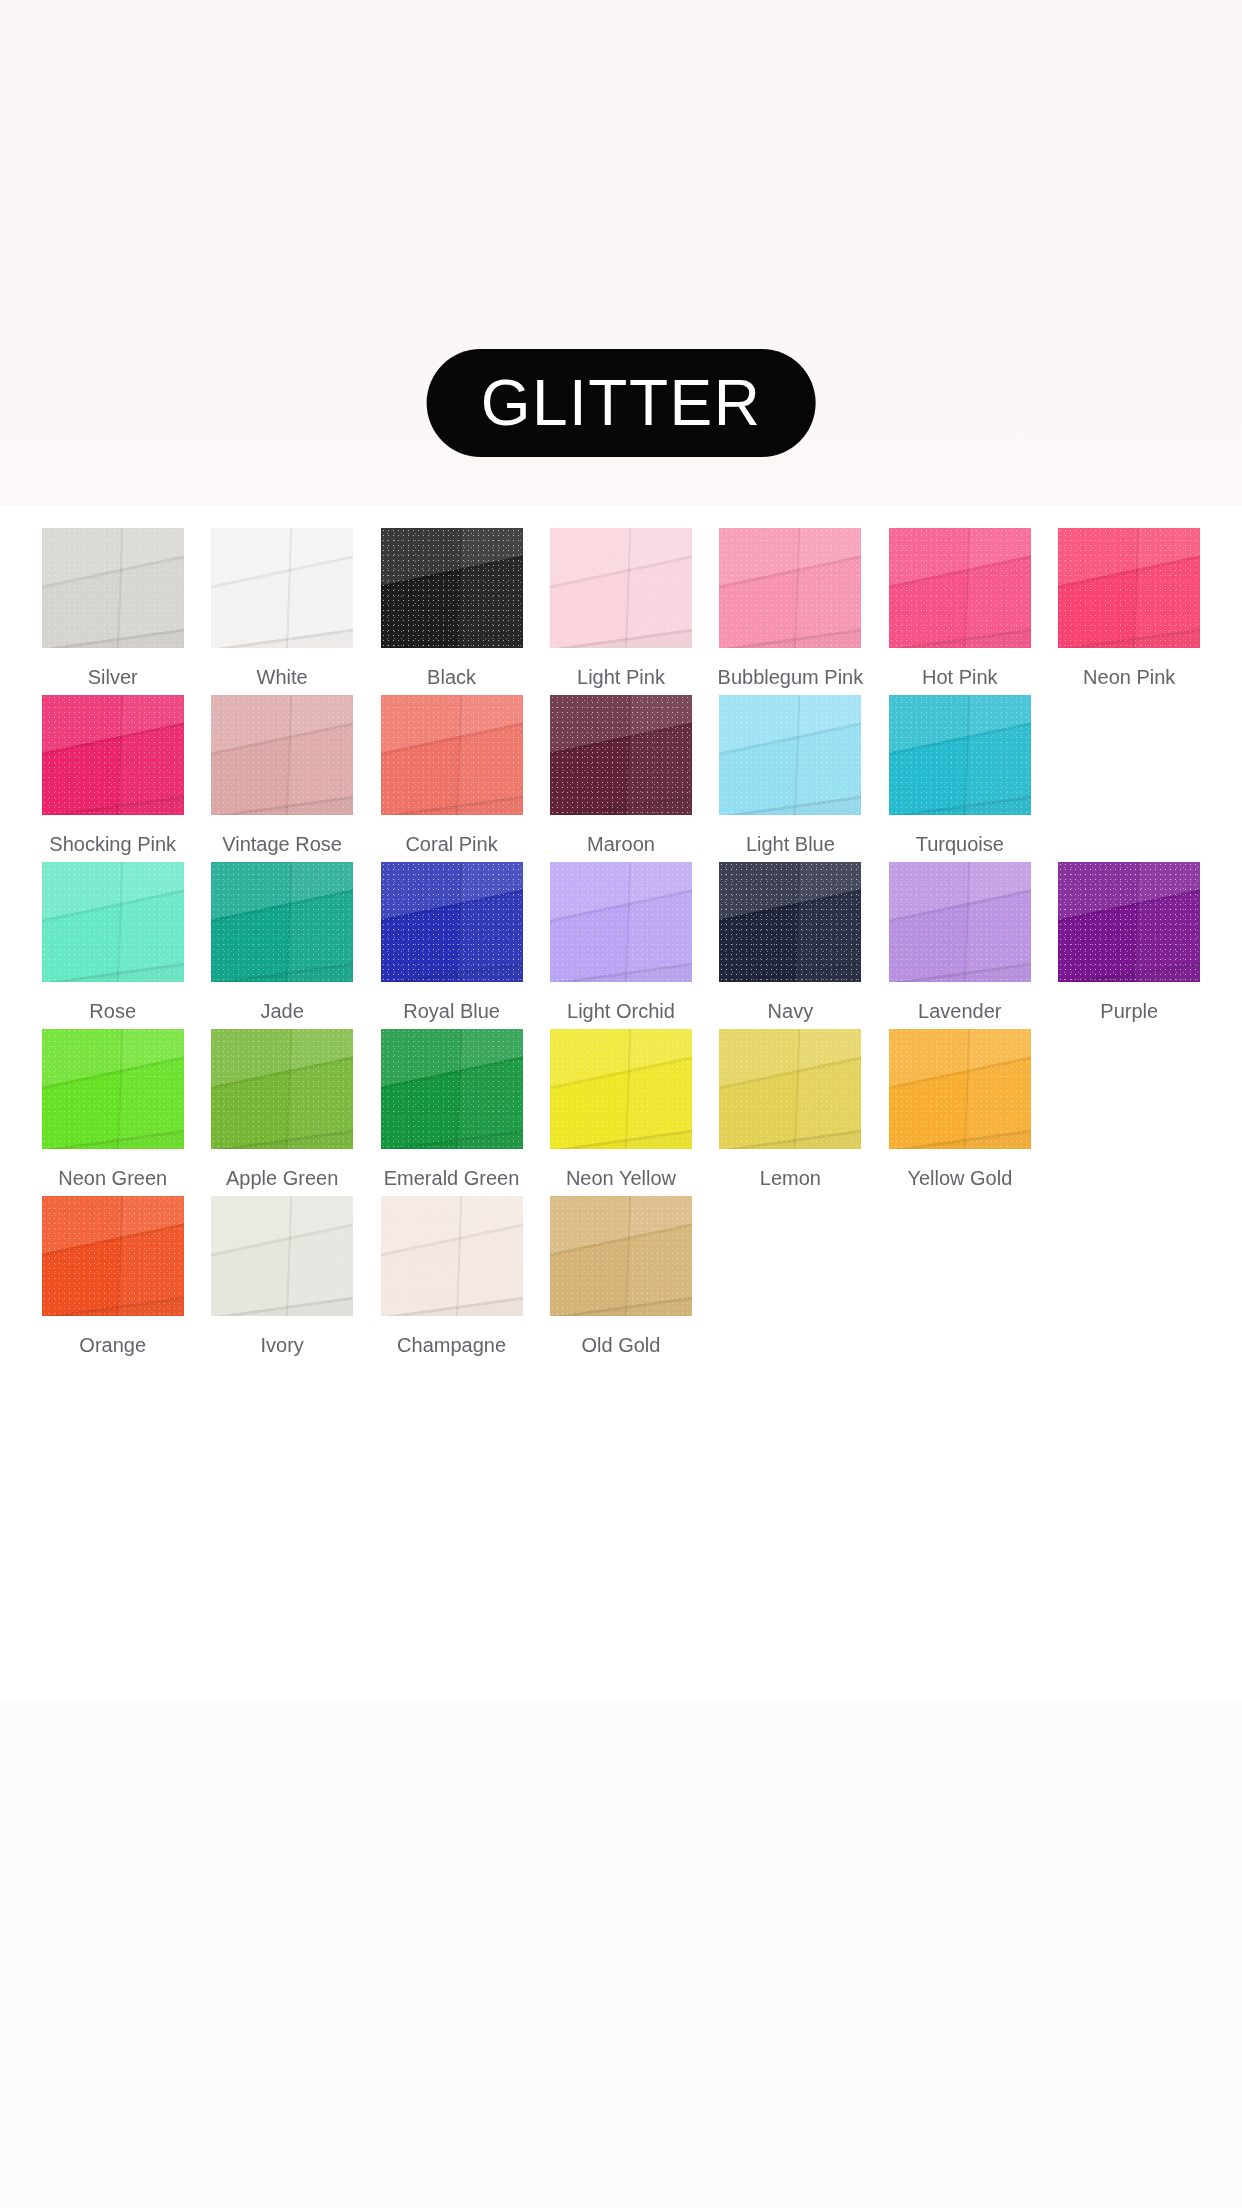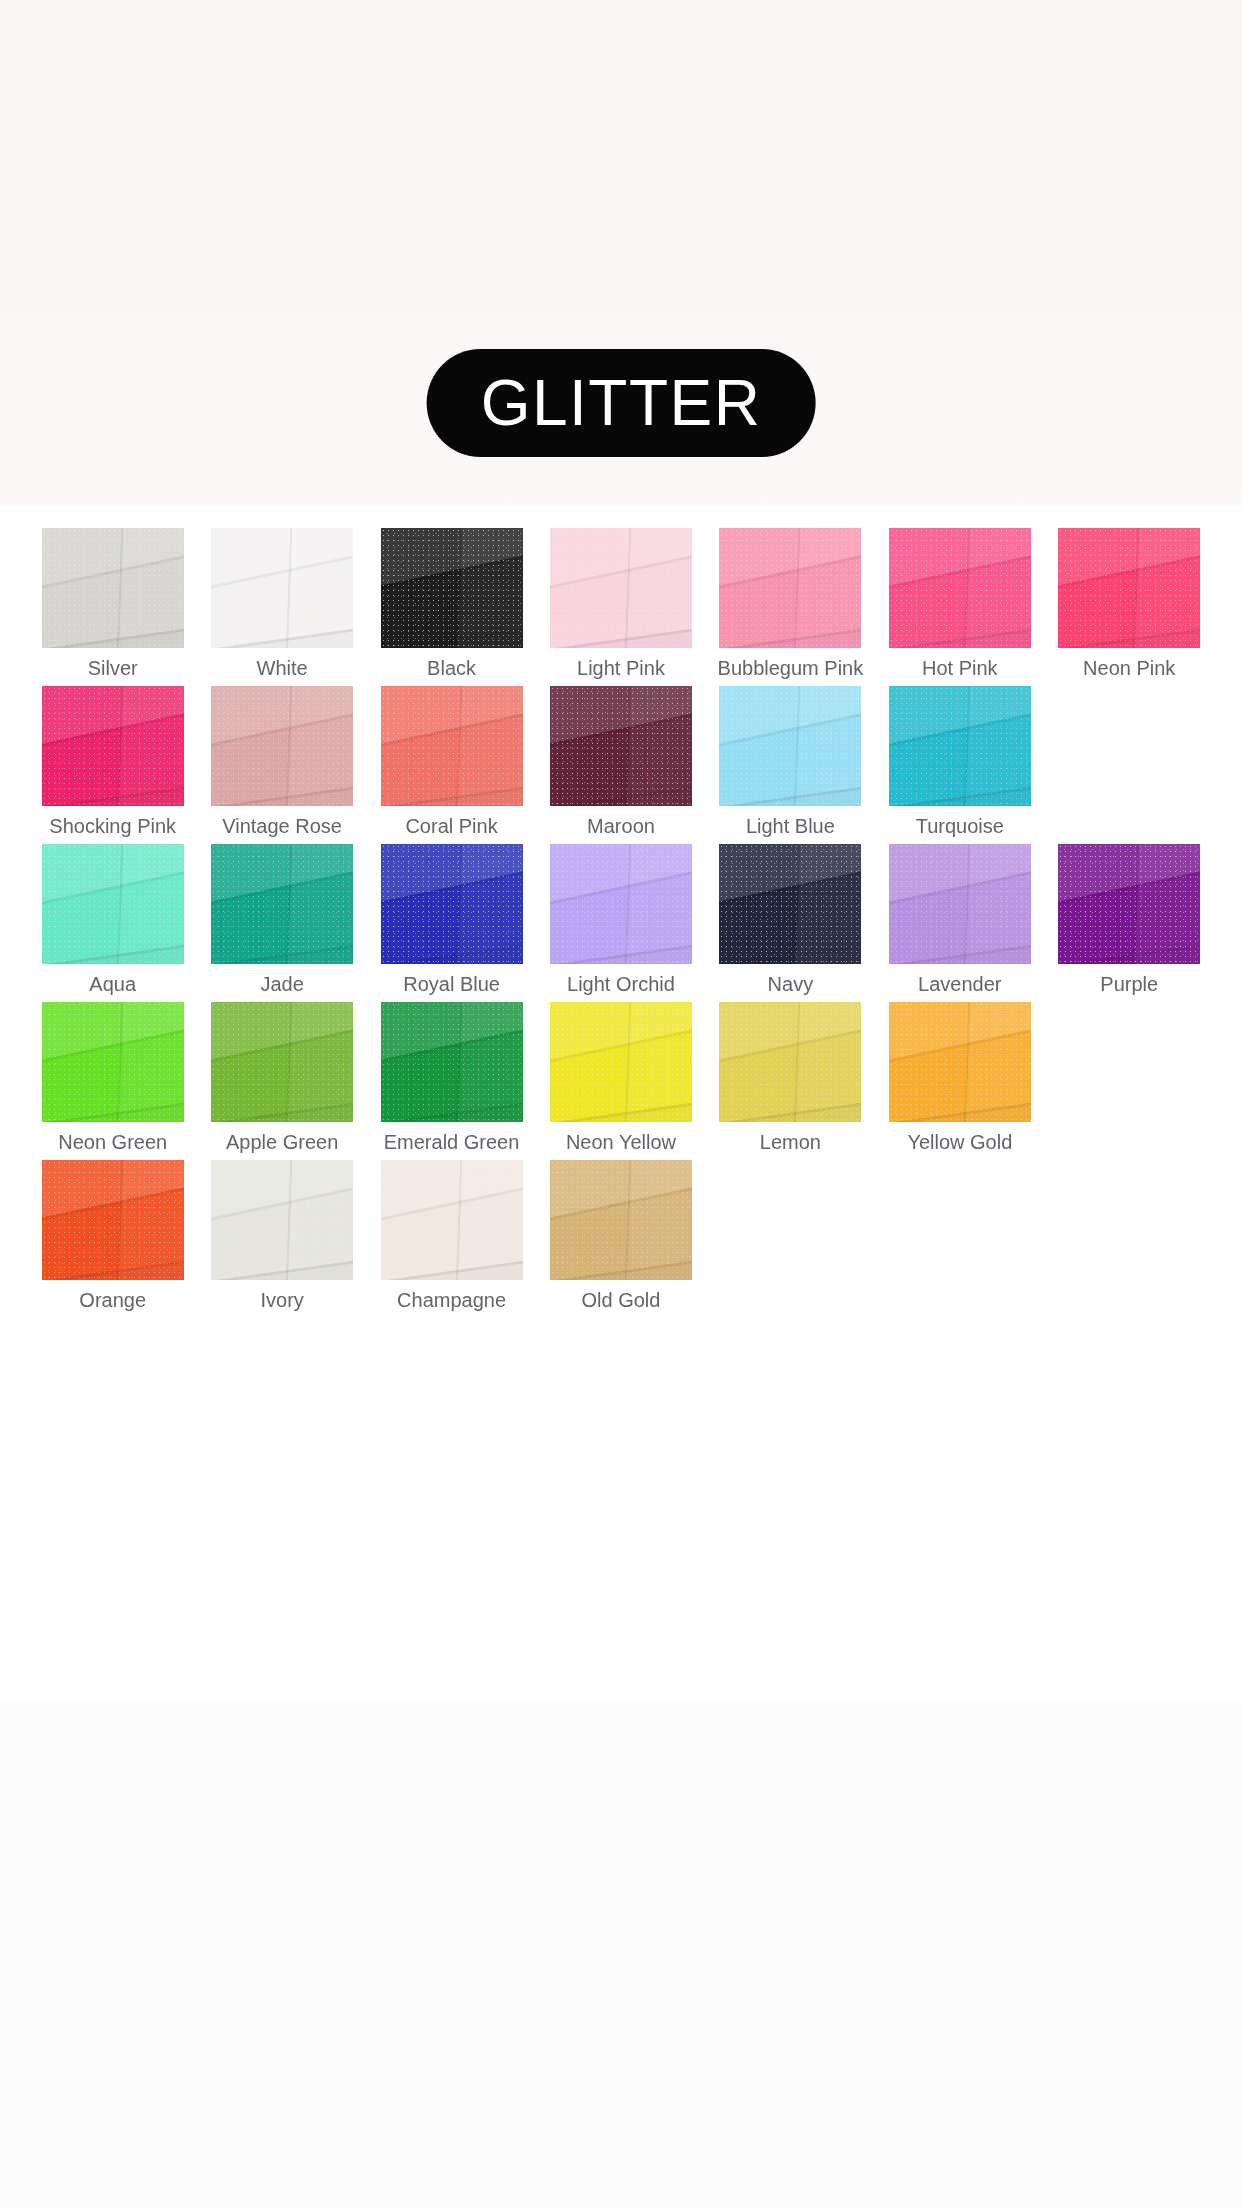--- a/index.html
+++ b/index.html
@@ -124,21 +124,21 @@
       radial-gradient(rgba(255,255,255,0.55) 0.5px, transparent 0.6px),
       radial-gradient(rgba(0,0,0,0.22) 0.5px, transparent 0.6px);
     background-size: 5px 5px, 7px 7px, 6px 6px;
     background-position: 0 0, 3px 2px, 2px 4px;
     pointer-events: none;
   }
   .swatch-chip.dark .tex-glitter { opacity: 0.75; }
   .swatch-chip.pale .tex-glitter { opacity: 0.32; }
 
   .swatch-label {
-    margin-top: 8px;
+    margin-top: 17px;
     font-family: "Liberation Sans", sans-serif;
     font-size: 20px;
     color: #63636b;
     text-align: center;
     line-height: 1.2;
     white-space: nowrap;
   }
 
   
   .bottom-band {
@@ -271,21 +271,21 @@
           <div class="swatch-label" style="color: rgb(99, 99, 107);">Turquoise</div>
         </div>
       </div>
       <div class="swatch-row">
         <div class="swatch-cell">
           <div class="swatch-chip" style="background: rgb(99, 232, 196);">
             <div class="tex-glitter"></div>
             <div class="tex-fold"></div>
             <div class="tex-fold2"></div>
           </div>
-          <div class="swatch-label" style="color: rgb(99, 99, 107);">Aqua</div>
+          <div class="swatch-label" style="color: rgb(99, 99, 107);">Rose</div>
         </div>
         <div class="swatch-cell">
           <div class="swatch-chip" style="background: rgb(13, 163, 135);">
             <div class="tex-glitter"></div>
             <div class="tex-fold"></div>
             <div class="tex-fold2"></div>
           </div>
           <div class="swatch-label" style="color: rgb(99, 99, 107);">Jade</div>
         </div>
         <div class="swatch-cell">

